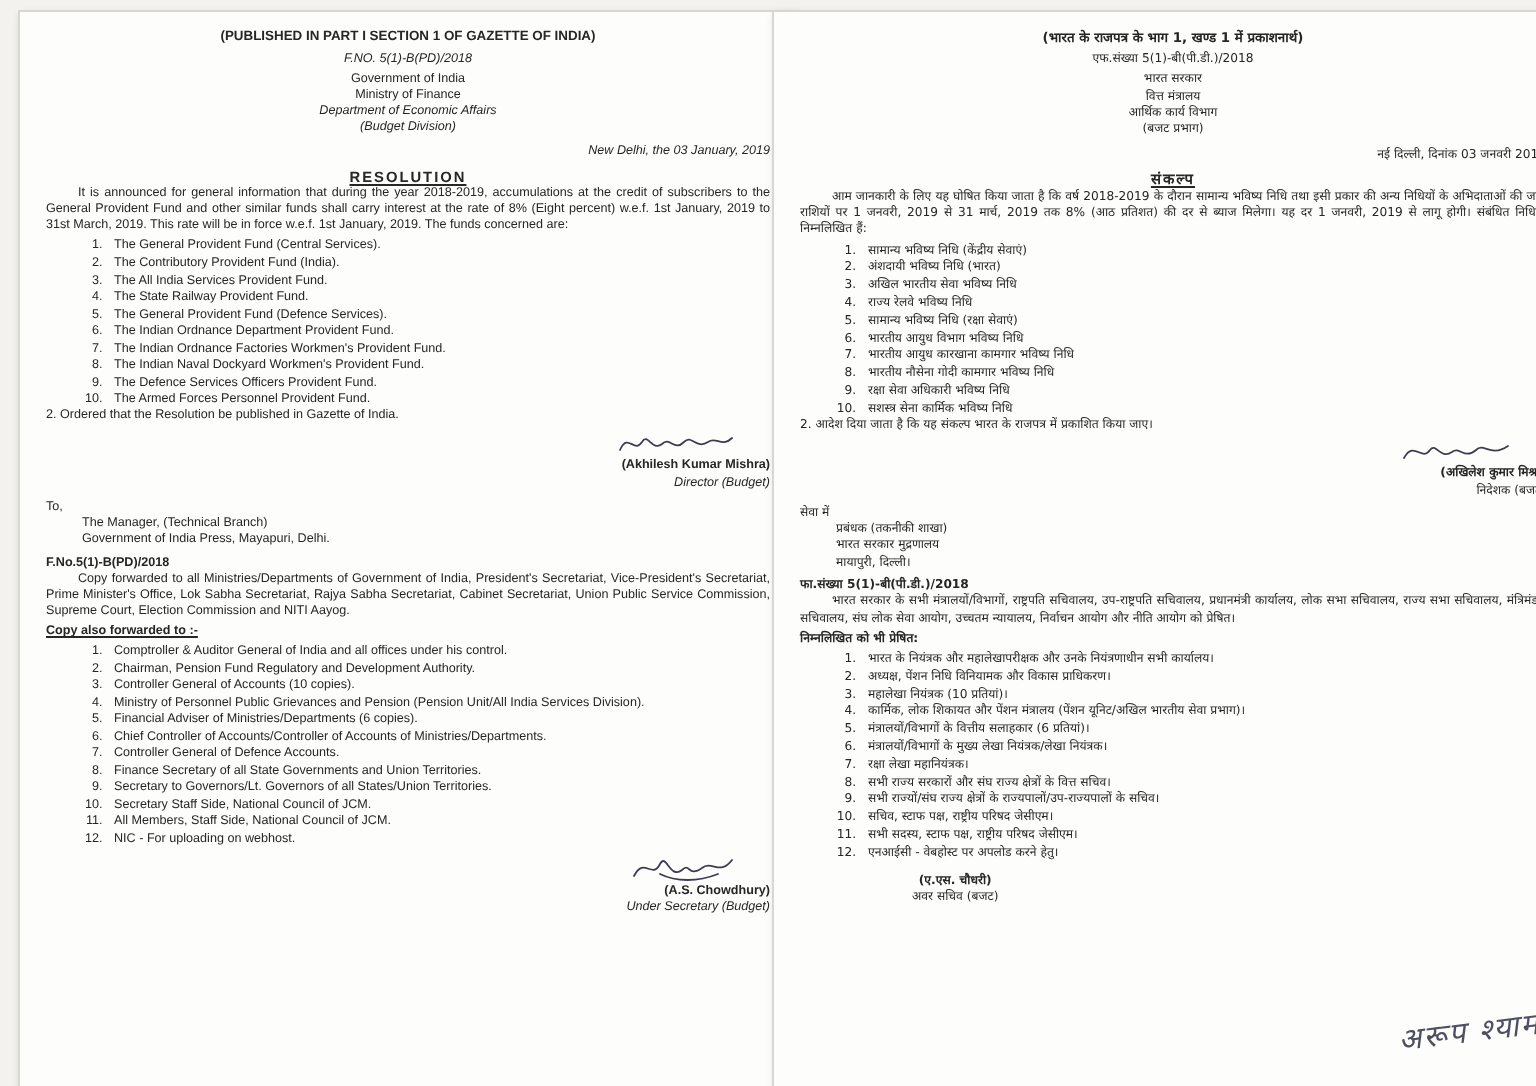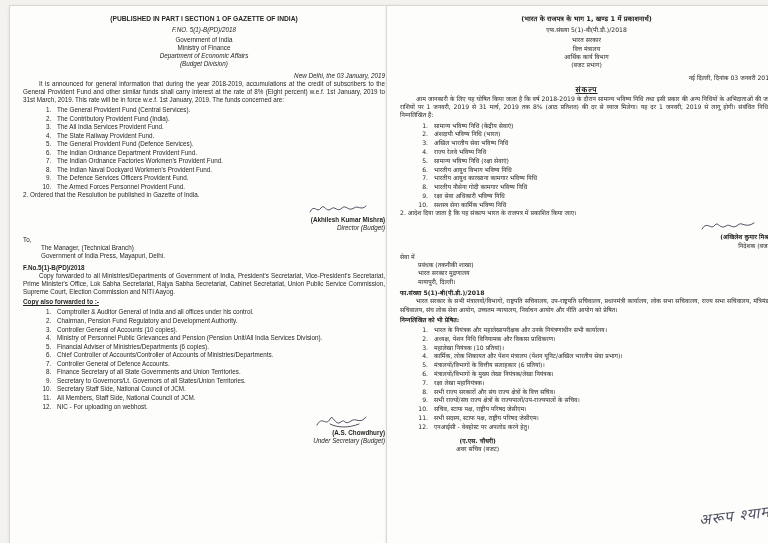--- a/index.html
+++ b/index.html
@@ -34,20 +34,21 @@
 <div class="canvas">
 
   <section class="page page-en">
     <div class="c b hdr">(PUBLISHED IN PART I SECTION 1 OF GAZETTE OF INDIA)</div>
     <div class="c i mt2">F.NO. 5(1)-B(PD)/2018</div>
     <div class="c mt2">Government of India</div>
     <div class="c">Ministry of Finance</div>
     <div class="c i">Department of Economic Affairs</div>
     <div class="c i">(Budget Division)</div>
     <div class="r i mt4">New Delhi, the 03 January, 2019</div>
+    <div class="c b u title mt4">RESOLUTION</div>
     <p class="just indent mt4">It is announced for general information that during the year 2018-2019, accumulations at the credit of subscribers to the General Provident Fund and other similar funds shall carry interest at the rate of 8% (Eight percent) w.e.f. 1st January, 2019 to 31st March, 2019. This rate will be in force w.e.f. 1st January, 2019. The funds concerned are:</p>
     <ol>
         <li>The General Provident Fund (Central Services).</li>
         <li>The Contributory Provident Fund (India).</li>
         <li>The All India Services Provident Fund.</li>
         <li>The State Railway Provident Fund.</li>
         <li>The General Provident Fund (Defence Services).</li>
         <li>The Indian Ordnance Department Provident Fund.</li>
         <li>The Indian Ordnance Factories Workmen's Provident Fund.</li>
         <li>The Indian Naval Dockyard Workmen's Provident Fund.</li>

